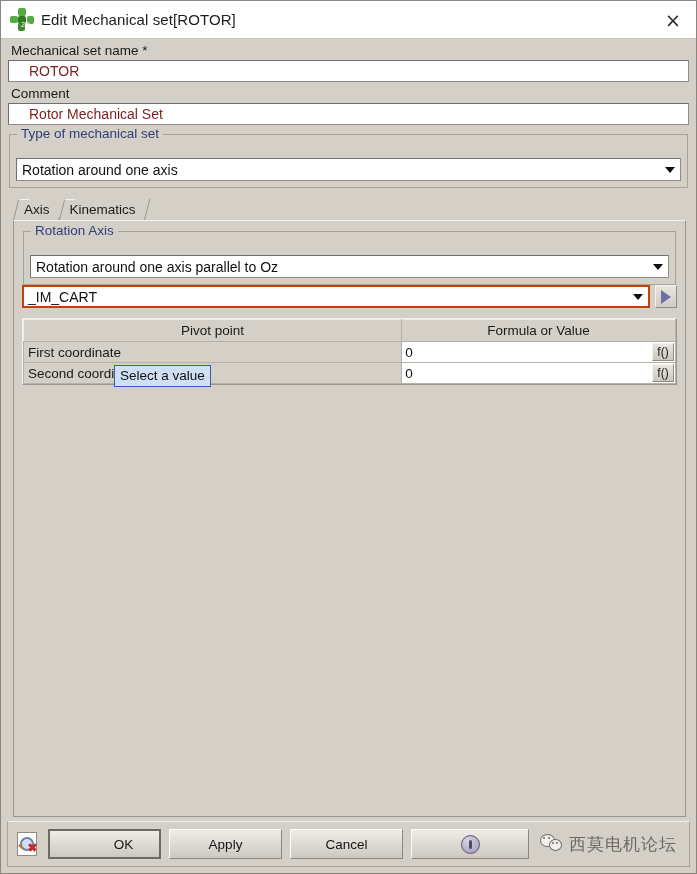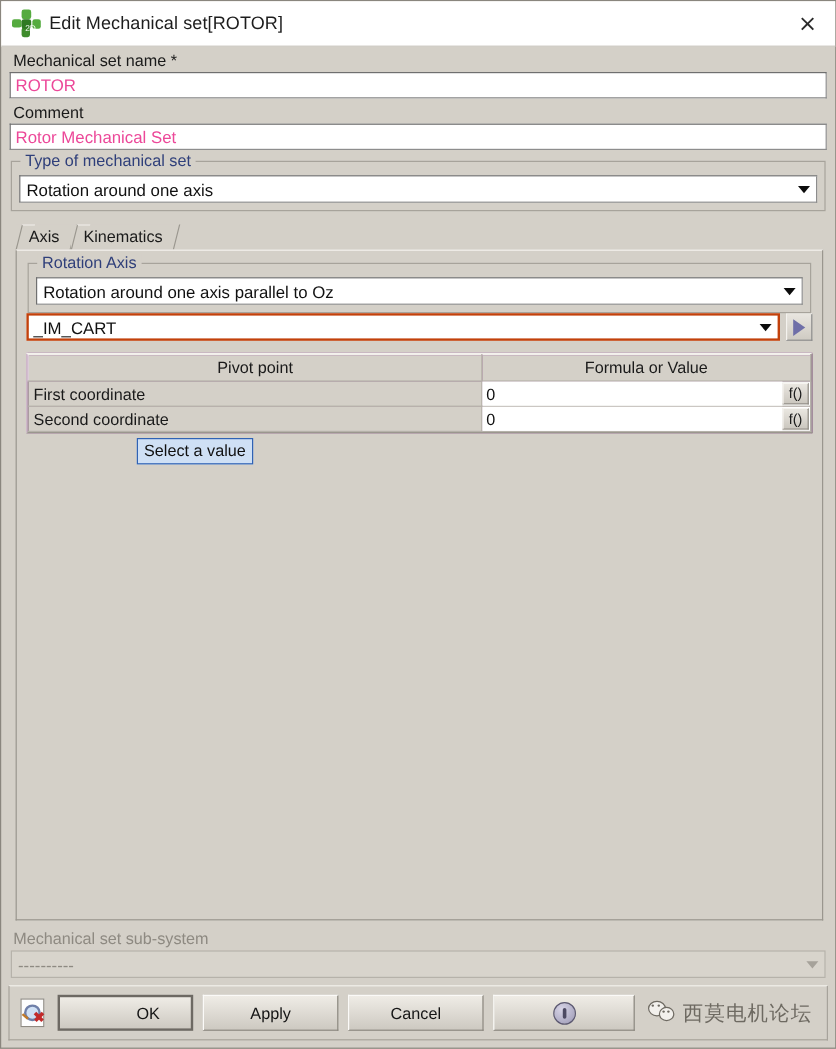--- a/index.html
+++ b/index.html
@@ -74,31 +74,31 @@
 
   .textfield {
     height: 22px;
     background: #ffffff;
     border: 1px solid #8d8d8d;
     border-top-color: #6f6f6f;
     border-left-color: #6f6f6f;
     box-sizing: border-box;
     display: flex;
     align-items: center;
-    padding: 0 4px;
+    padding: 0 20px;
     font-size: 14px;
-    color: #ec4899;
+    color: #7f1d1d;
     margin: 0 1px;
   }
 
   
   .groupbox {
     border: 1px solid #a7a39b;
     margin: 9px 2px 0 2px;
-    padding: 0 6px 6px 6px;
+    padding: 12px 6px 6px 6px;
     position: relative;
     box-sizing: border-box;
   }
   .groupbox > .gb-title {
     position: absolute;
     top: -9px; left: 7px;
     background: #d4d0c8;
     padding: 0 4px;
     font-size: 13.5px;
     color: #2f3f7a;
@@ -213,21 +213,21 @@
     border-left: 10px solid #6f6fa8;
     display: block;
   }
 
   
   .grid {
     margin: 10px 1px 0 1px;
     border: 1px solid #9a968e;
     border-top-color: #f3f1ed;
     border-left-color: #f3f1ed;
-    background: #701a75;
+    background: #fdba74;
     box-sizing: border-box;
   }
   .grid table { border-collapse: collapse; width: 100%; table-layout: fixed; }
   .grid th {
     background: #d4d0c8;
     border: 1px solid #b5b1a9;
     border-top: 1px solid #f1efeb;
     border-left: 1px solid #f1efeb;
     font-weight: normal;
     font-size: 13.5px;
@@ -515,29 +515,20 @@
         </table>
       </div>
 
       <div class="spacer-fill"></div>
     </div>
 
     <div class="tooltip">Select a value</div>
 
   </div>
 
-  <div id="subsystem">
-    <div class="lbl dim" style="padding-left:2px">Mechanical set sub-system</div>
-    <div class="combo disabled">
-      <span>----------</span>
-      <span class="arrow">
-          <i></i>
-        </span>
-    </div>
-  </div>
 
   <div id="buttonbar">
     <div class="icon-btn">
       <div class="docicon">
         <div class="sheet"></div>
         <div class="lens"></div>
         <div class="handle"></div>
         <div class="x1"></div>
         <div class="x2"></div>
       </div>

